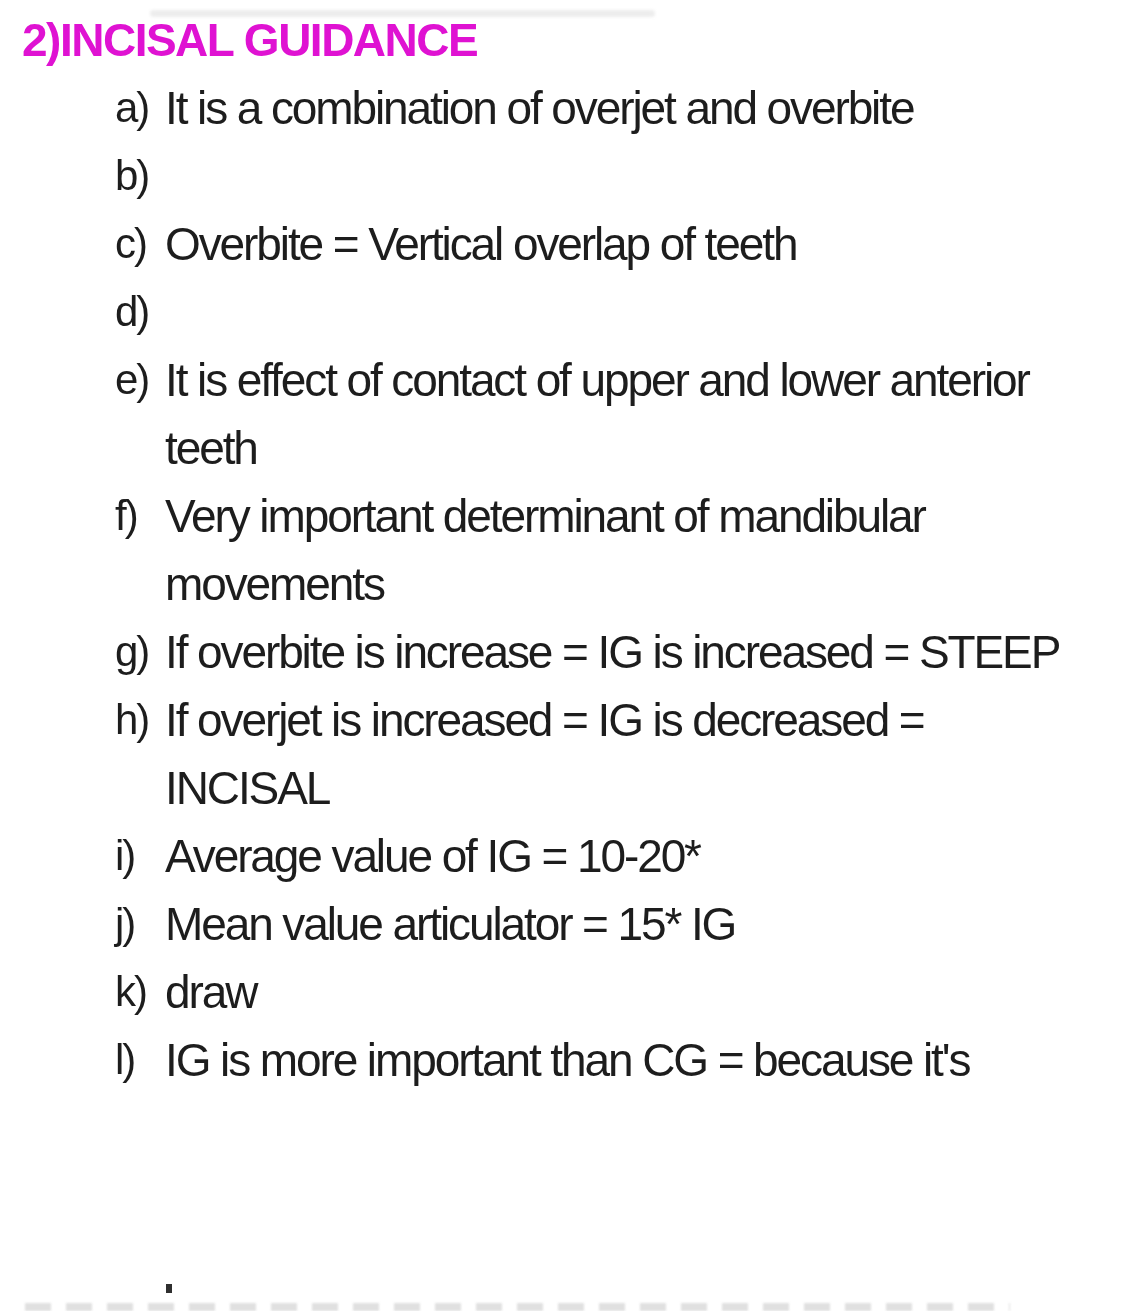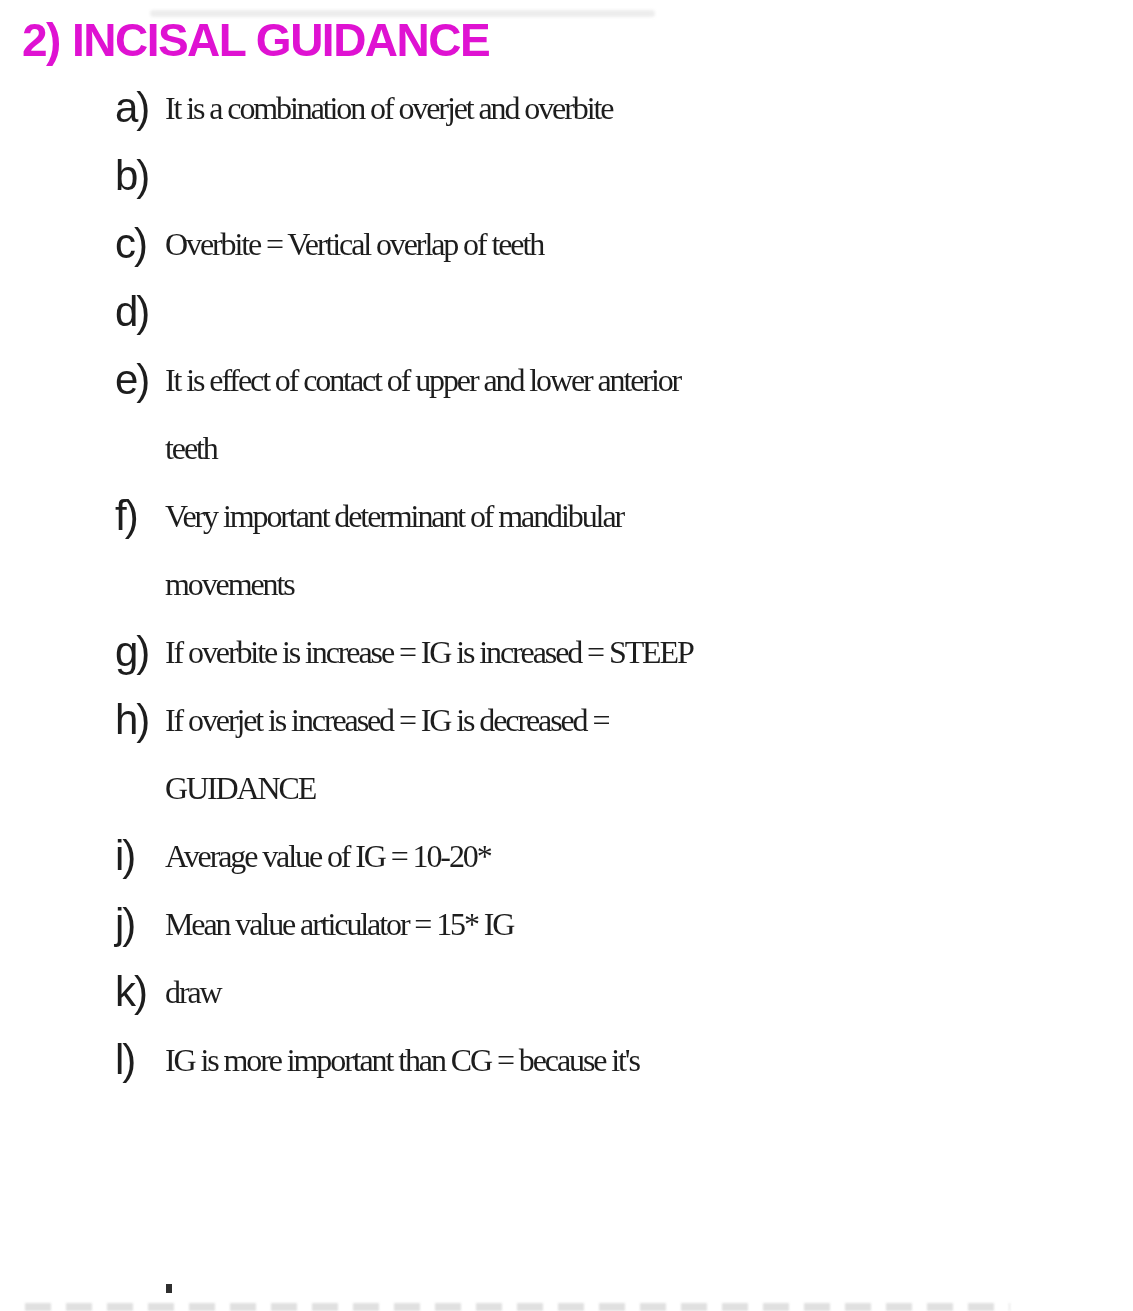--- a/index.html
+++ b/index.html
@@ -25,40 +25,39 @@
   .heading {
     margin: 0;
     padding: 6px 0 0 22px;
     font-size: 46px;
     line-height: 68px;
     font-weight: 700;
     letter-spacing: -1.5px;
     color: var(--heading-color);
     white-space: nowrap;
   }
-  .heading .heading-title { margin-left: 12px; }
+  .heading .heading-title { }
   .list { margin: 0; padding: 0; }
   .item {
     display: flex;
     padding-left: 115px;
   }
   .marker {
     flex: 0 0 50px;
     width: 50px;
     font-size: 42px;
     line-height: 68px;
     letter-spacing: -2px;
   }
   .lines { flex: 1; min-width: 0; }
   .line {
-    font-size: 32px;
+    font-size: 46px;
     line-height: 68px;
     letter-spacing: -2.1px;
     white-space: nowrap;
-    font-family: Liberation Serif, serif;
   }
   
   .artifact-top {
     position: absolute;
     left: 150px; top: 10px;
     width: 505px; height: 7px;
     background: #ededed;
     border-radius: 4px;
     filter: blur(1.5px);
   }
@@ -131,21 +130,21 @@
       <span class="marker">g)</span>
       <div class="lines">
         <div class="line">If overbite is increase = IG is increased = STEEP</div>
       </div>
     </div>
 
     <div class="item">
       <span class="marker">h)</span>
       <div class="lines">
         <div class="line">If overjet is increased = IG is decreased =</div>
-        <div class="line">GUIDANCE</div>
+        <div class="line">INCISAL</div>
       </div>
     </div>
 
     <div class="item">
       <span class="marker">i)</span>
       <div class="lines">
         <div class="line">Average value of IG = 10-20*</div>
       </div>
     </div>
 

